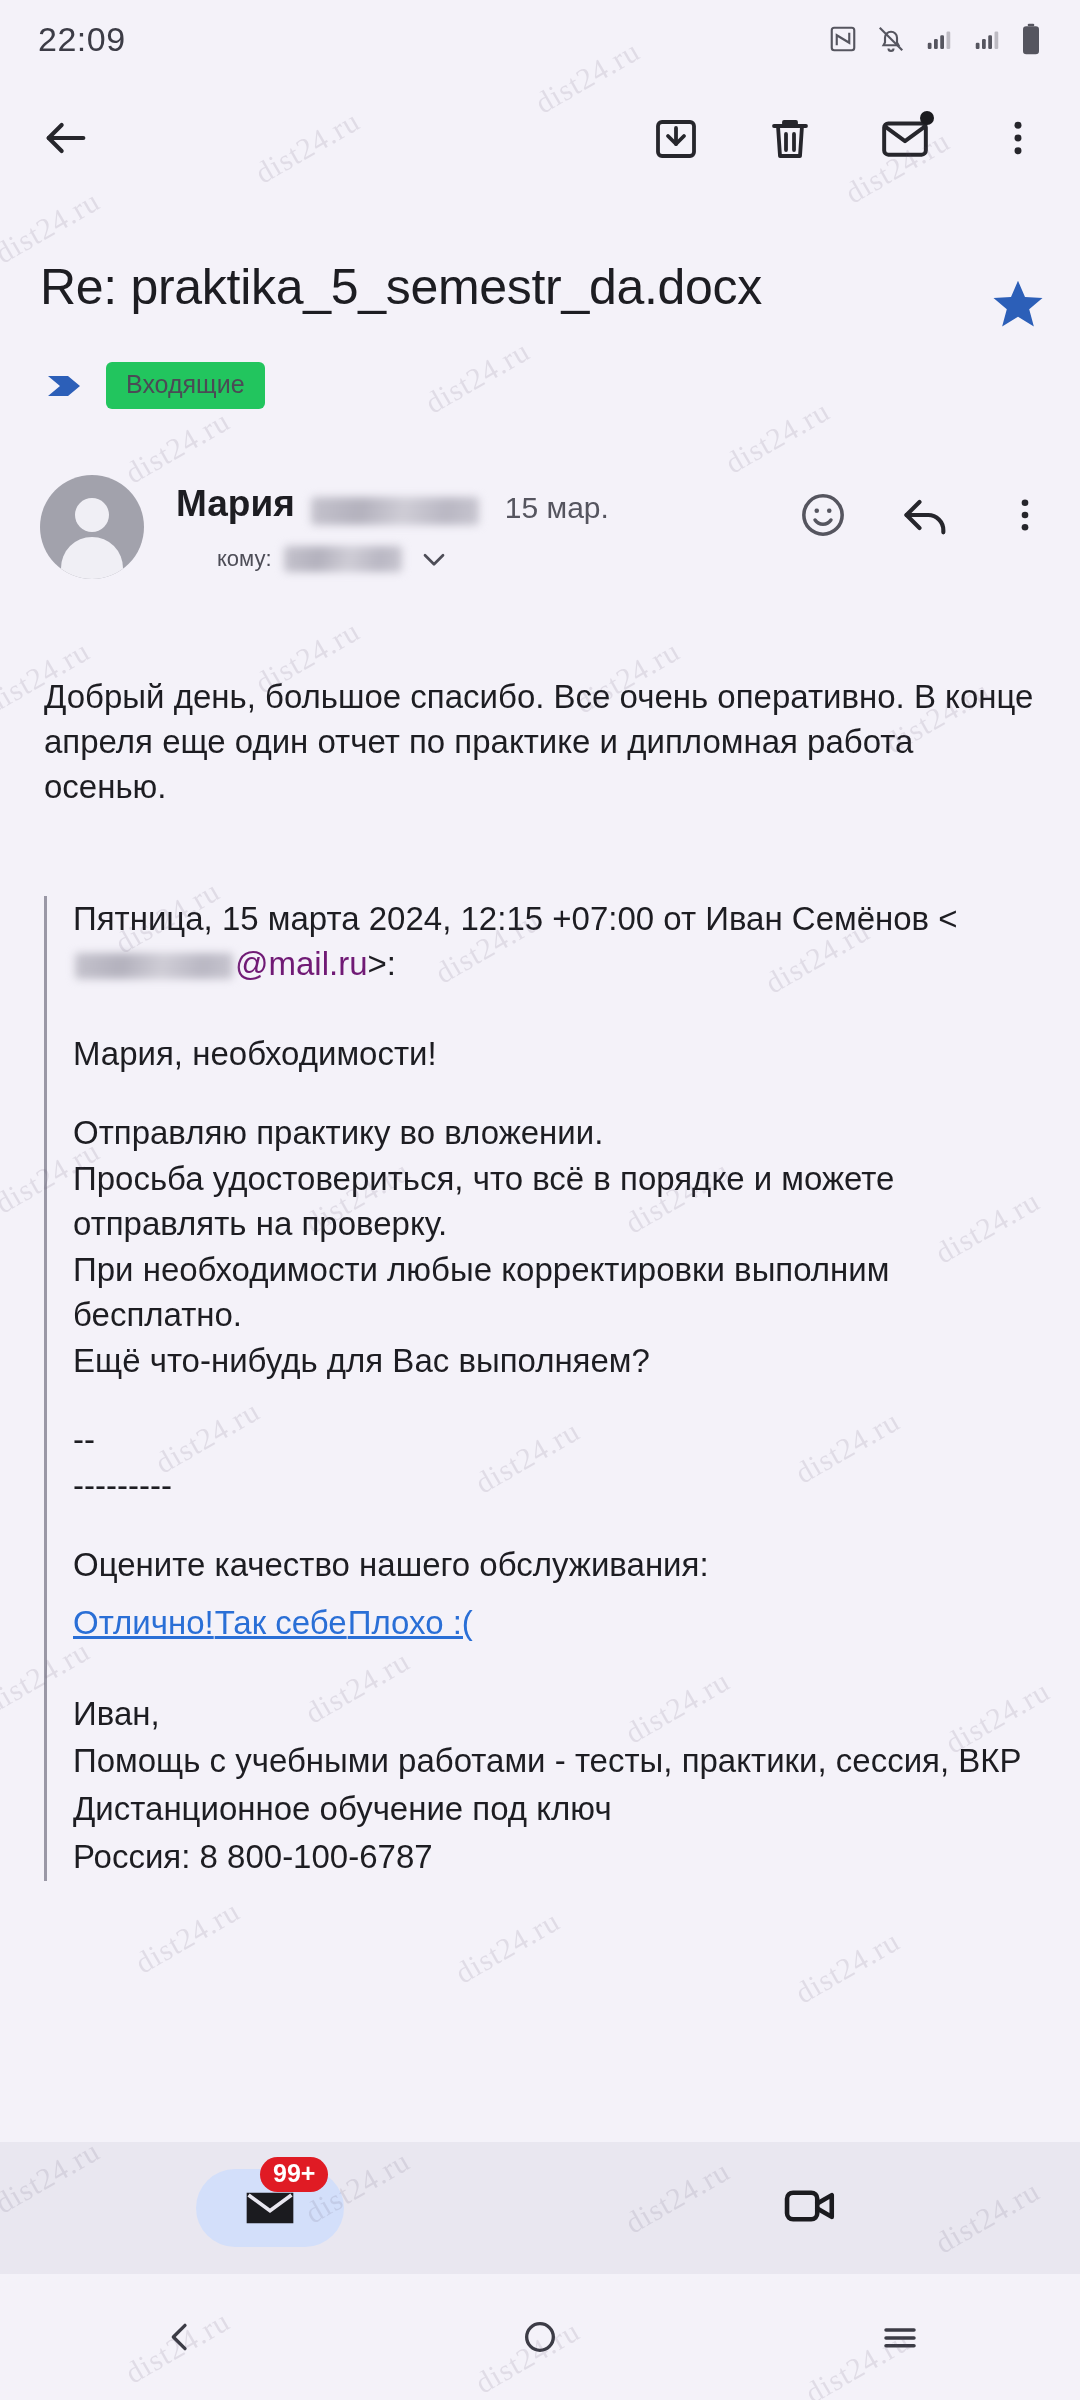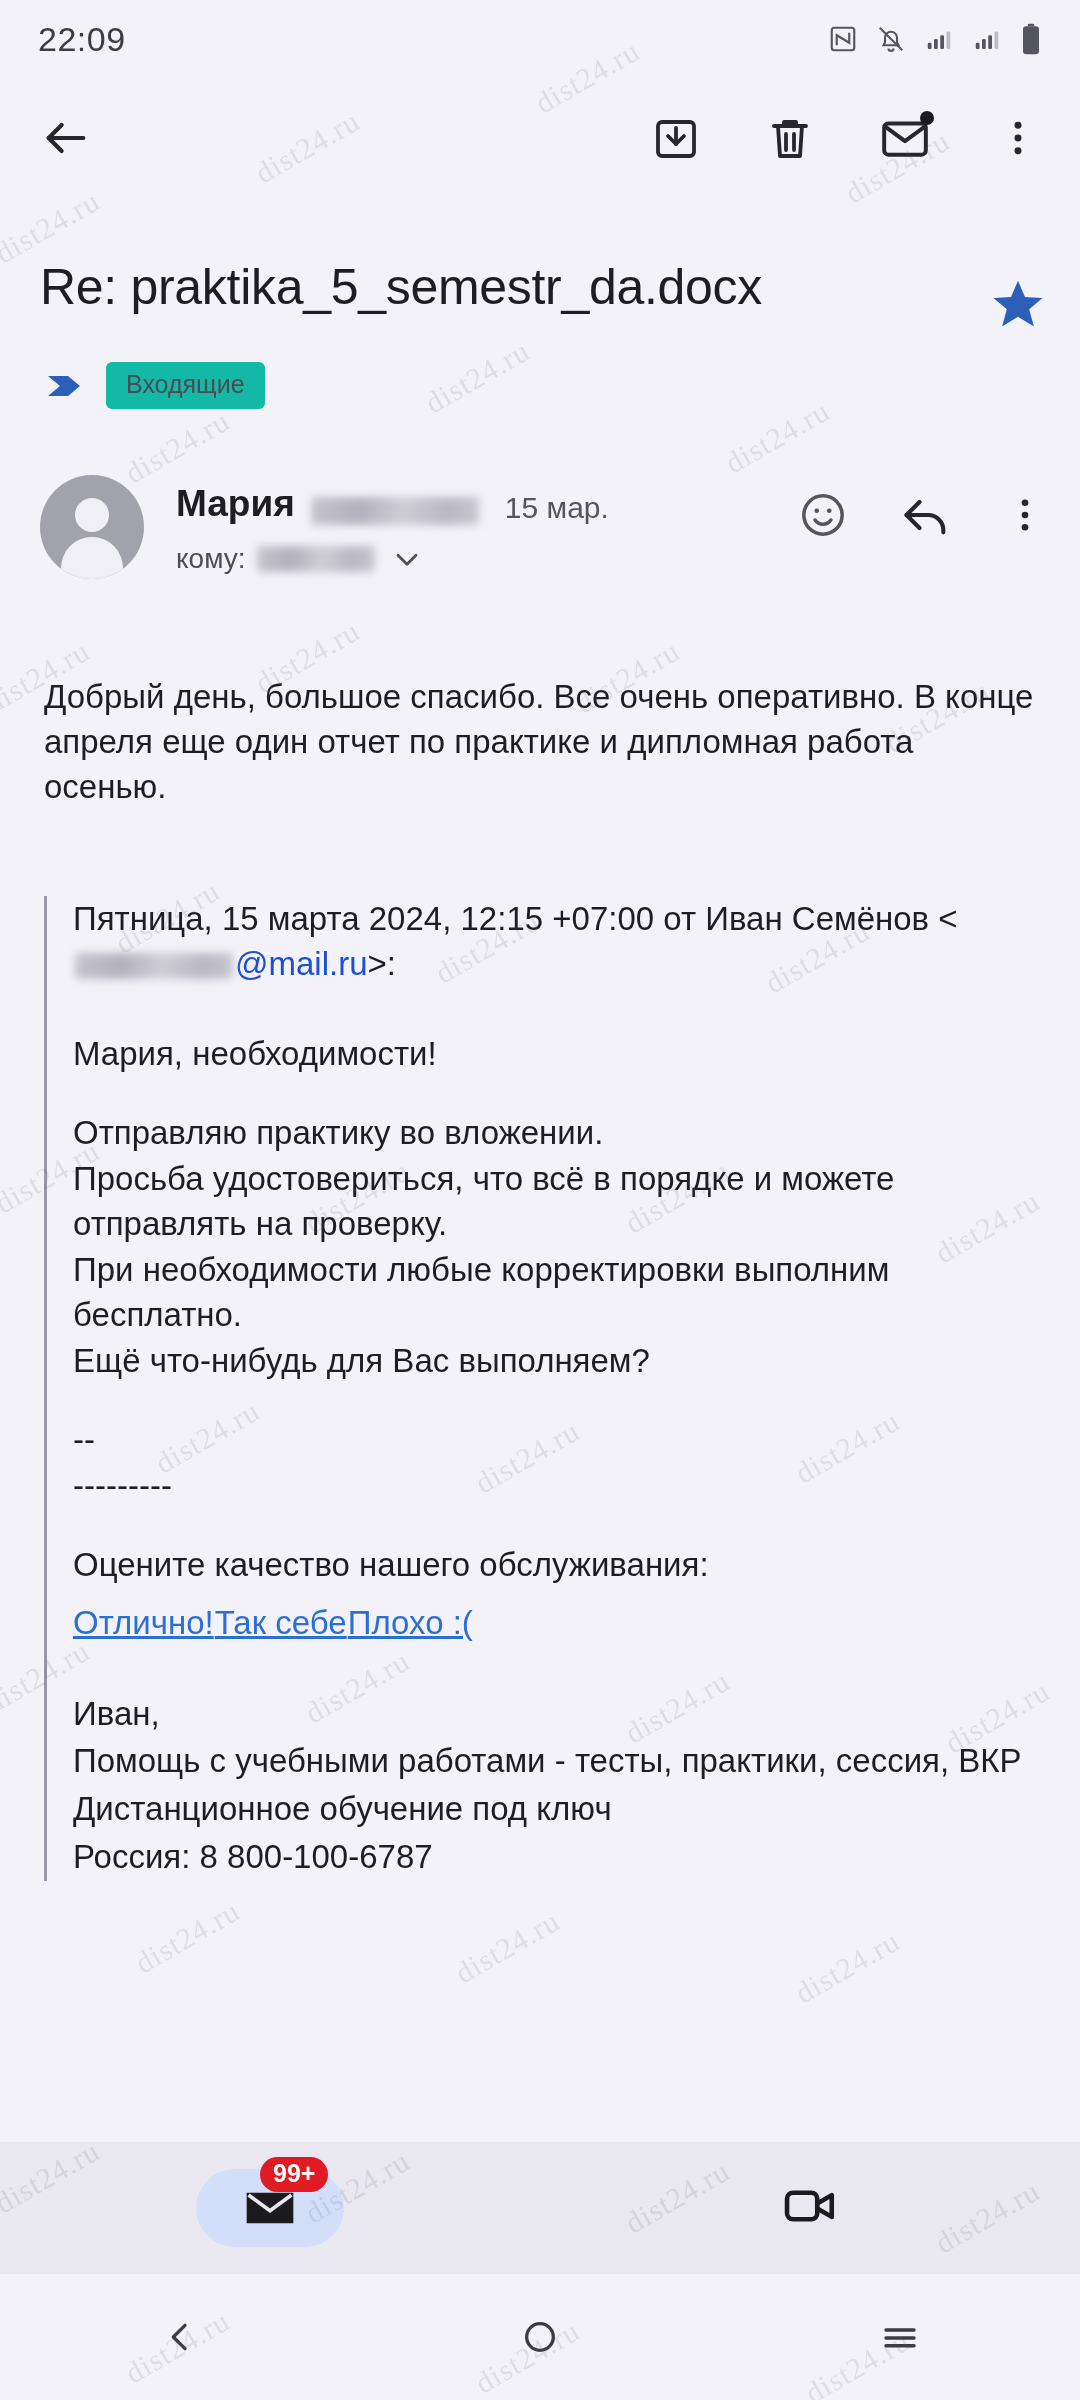--- a/index.html
+++ b/index.html
@@ -103,21 +103,21 @@
   #label-row {
     position: relative;
     display: flex;
     align-items: center;
     gap: 18px;
     padding: 26px 40px 0 46px;
     z-index: 10;
   }
   #folder-arrow { display: block; }
   #label-chip {
-    background: #14b8a6;
+    background: #22c55e;
     color: #4b4b55;
     font-size: 25px;
     padding: 8px 20px 10px;
     border-radius: 6px;
     text-align: right;
   }
 
   
   #sender {
     position: relative;
@@ -164,21 +164,21 @@
   .blur {
     display: inline-block;
     border-radius: 4px;
     background: linear-gradient(100deg,#c5c3cd 0%,#b3b1bd 30%,#cfcdd6 55%,#b9b7c3 80%,#c8c6d0 100%);
     filter: blur(4px);
     vertical-align: middle;
   }
   #name-blur { width: 168px; height: 28px; margin-left: 16px; }
   #date { font-size: 30px; color: #55555f; margin-left: 26px; }
   #to-row { margin-top: 16px; display: flex; align-items: center; }
-  #to-label { font-size: 28px; color: #4d4d57; }
+  #to-label { font-size: 22px; color: #4d4d57; margin-left: 41px; }
   #to-blur { width: 118px; height: 26px; margin-left: 12px; }
   #sender-actions {
     display: flex;
     align-items: center;
     gap: 52px;
     padding-top: 14px;
   }
 
   
   #body {
@@ -196,21 +196,21 @@
     border-left: 3px solid #9a98a6;
     padding-left: 26px;
   }
   .qp {
     font-size: 33px;
     line-height: 1.38;
     color: #1d1d22;
     margin-bottom: 34px;
   }
   .qp.tight { margin-bottom: 0; }
-  .mail-link { color: #1d4ed8; }
+  .mail-link { color: #701a75; }
   #quote-head .blur {
     width: 158px; height: 26px;
     margin: 0 2px;
   }
   .rate-links { display: flex; gap: 1px; flex-wrap: wrap; }
   .rate-links a {
     color: #2a6fd6;
     text-decoration: underline;
     font-size: 33px;
   }

